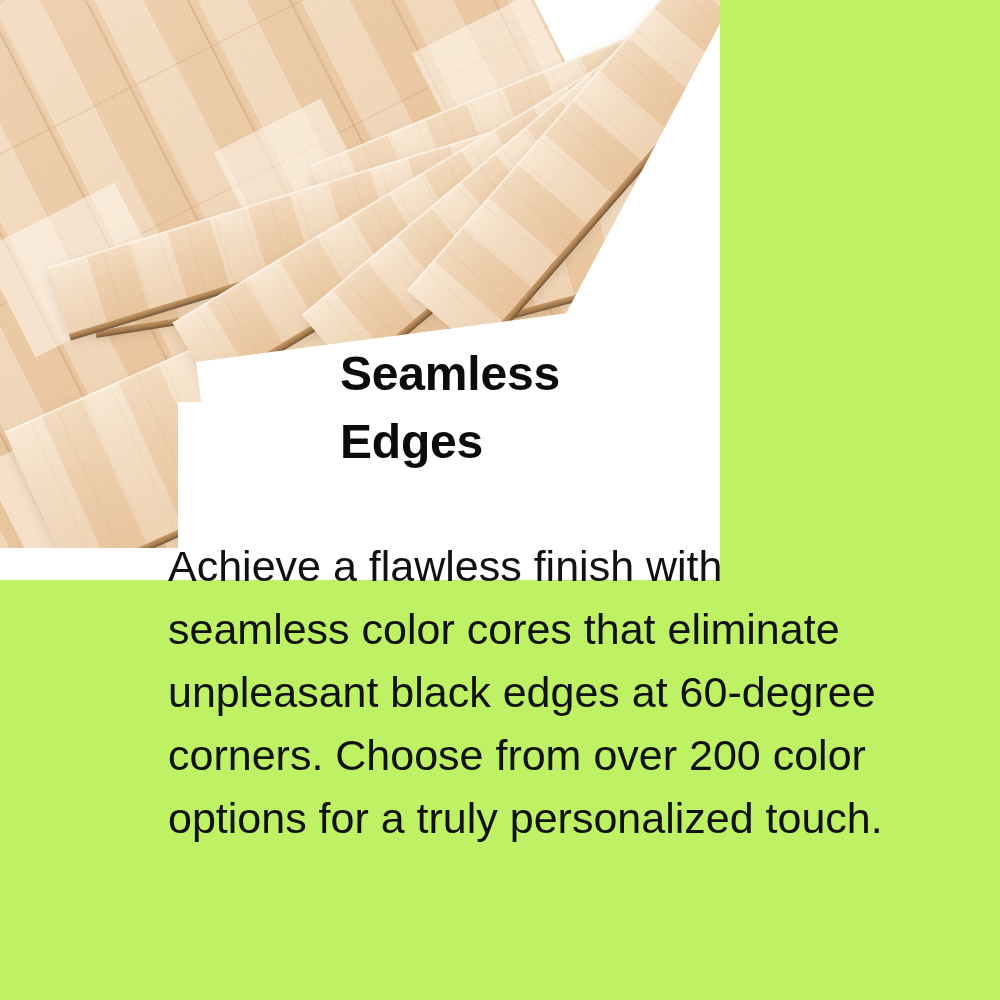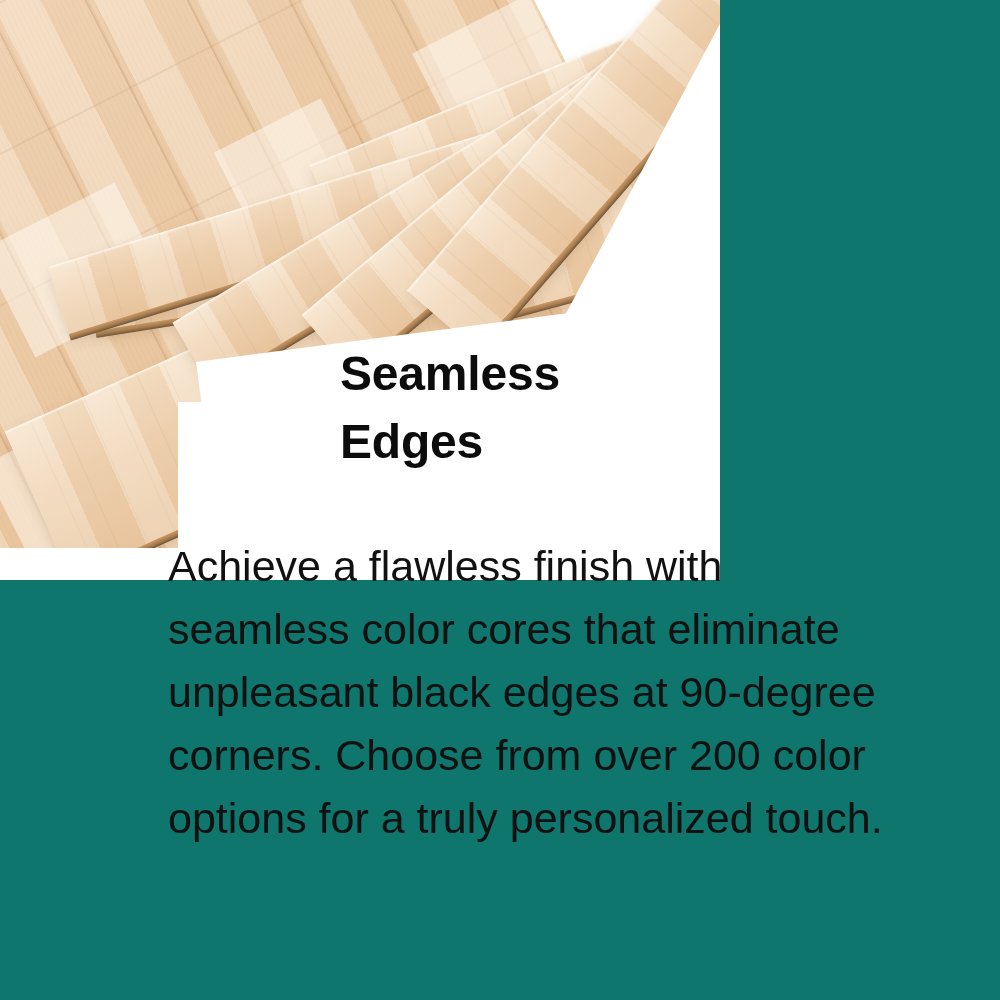--- a/index.html
+++ b/index.html
@@ -12,21 +12,21 @@
     height: 1000px;
     overflow: hidden;
     font-family: "Liberation Sans", sans-serif;
     -webkit-font-smoothing: antialiased;
   }
 
   .card {
     position: relative;
     width: 1000px;
     height: 1000px;
-    background: #0f766e;
+    background: #bef264;
   }
 
   
   .photo {
     position: absolute;
     left: 0;
     top: 0;
     width: 720px;
     height: 580px;
     overflow: hidden;
@@ -239,15 +239,15 @@
 
     <div class="photo-mask-b"></div>
     <div class="photo-mask-a"></div>
     <div class="photo-mask-d"></div>
     <div class="photo-mask-c"></div>
   </div>
 
   <h2 class="heading">Seamless
 Edges</h2>
 
-  <p class="body-copy">Achieve a flawless finish with seamless color cores that eliminate unpleasant black edges at 90-degree corners. Choose from over 200 color options for a truly personalized touch.</p>
+  <p class="body-copy">Achieve a flawless finish with seamless color cores that eliminate unpleasant black edges at 60-degree corners. Choose from over 200 color options for a truly personalized touch.</p>
 
 </div>
 
 </body></html>

